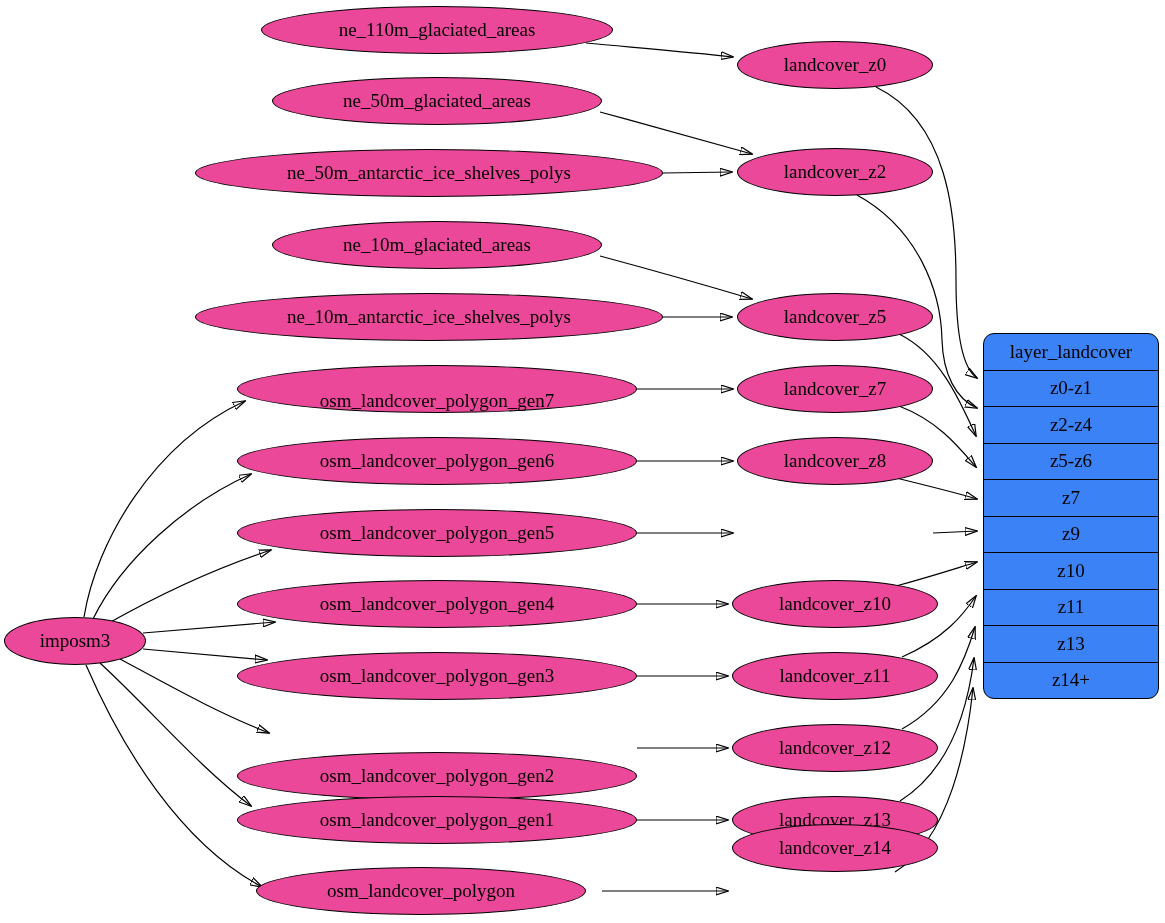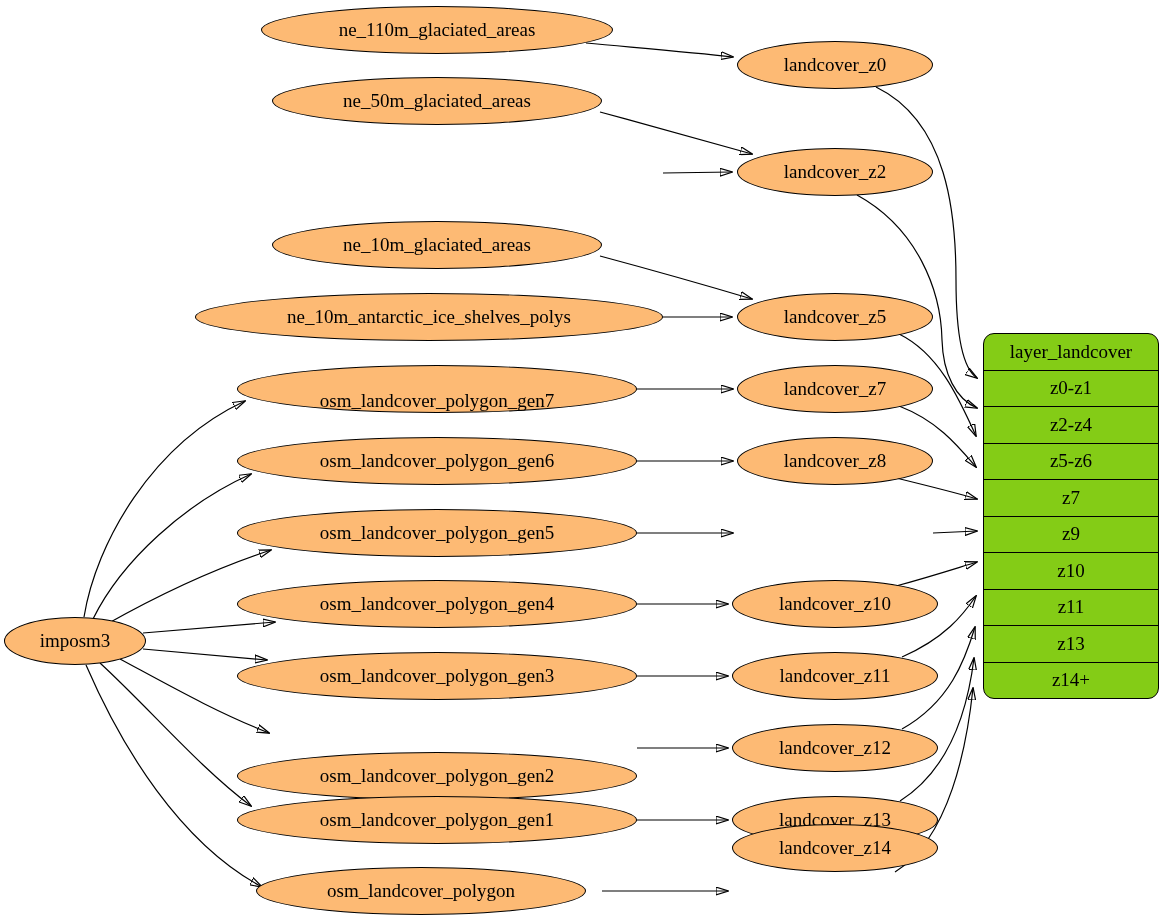--- a/index.html
+++ b/index.html
@@ -10,29 +10,29 @@
     font-family:"Liberation Serif","DejaVu Serif",serif;
     overflow:hidden;
   }
   svg.edges{position:absolute;left:0;top:0;width:1165px;height:923px;}
   svg.edges path, svg.edges line{stroke:#000;stroke-width:1.2;fill:none;}
   .node{
     position:absolute;
     box-sizing:border-box;
     border:1.4px solid #000;
     border-radius:50%;
-    background:#fdba74;
+    background:#ec4899;
     display:flex;align-items:center;justify-content:center;
     font-size:19px;color:#000;white-space:nowrap;
   }
   .record{
     position:absolute;
     left:983px;top:333px;width:176px;height:366px;
     box-sizing:border-box;
-    background:#84cc16;
+    background:#3b82f6;
     border:1.5px solid #000;
     border-radius:11px;
     display:flex;flex-direction:column;
     font-size:19px;color:#000;
     overflow:hidden;
   }
   .record .rrow{
     flex:1;display:flex;align-items:center;justify-content:center;
     white-space:nowrap;
   }
@@ -88,20 +88,23 @@
   </svg>
 
   <div class="node" style="left:261px;top:6px;width:352px;height:48px;">
       <span>ne_110m_glaciated_areas</span>
     </div>
   <div class="node" style="left:737px;top:41px;width:196px;height:48px;">
       <span>landcover_z0</span>
     </div>
   <div class="node" style="left:272px;top:77px;width:330px;height:48px;">
       <span>ne_50m_glaciated_areas</span>
+    </div>
+  <div class="node" style="left:195px;top:149px;width:468px;height:48px;">
+      <span>ne_50m_antarctic_ice_shelves_polys</span>
     </div>
   <div class="node" style="left:737px;top:148px;width:196px;height:48px;">
       <span>landcover_z2</span>
     </div>
   <div class="node" style="left:272px;top:221px;width:330px;height:48px;">
       <span>ne_10m_glaciated_areas</span>
     </div>
   <div class="node" style="left:195px;top:293px;width:468px;height:48px;">
       <span>ne_10m_antarctic_ice_shelves_polys</span>
     </div>

